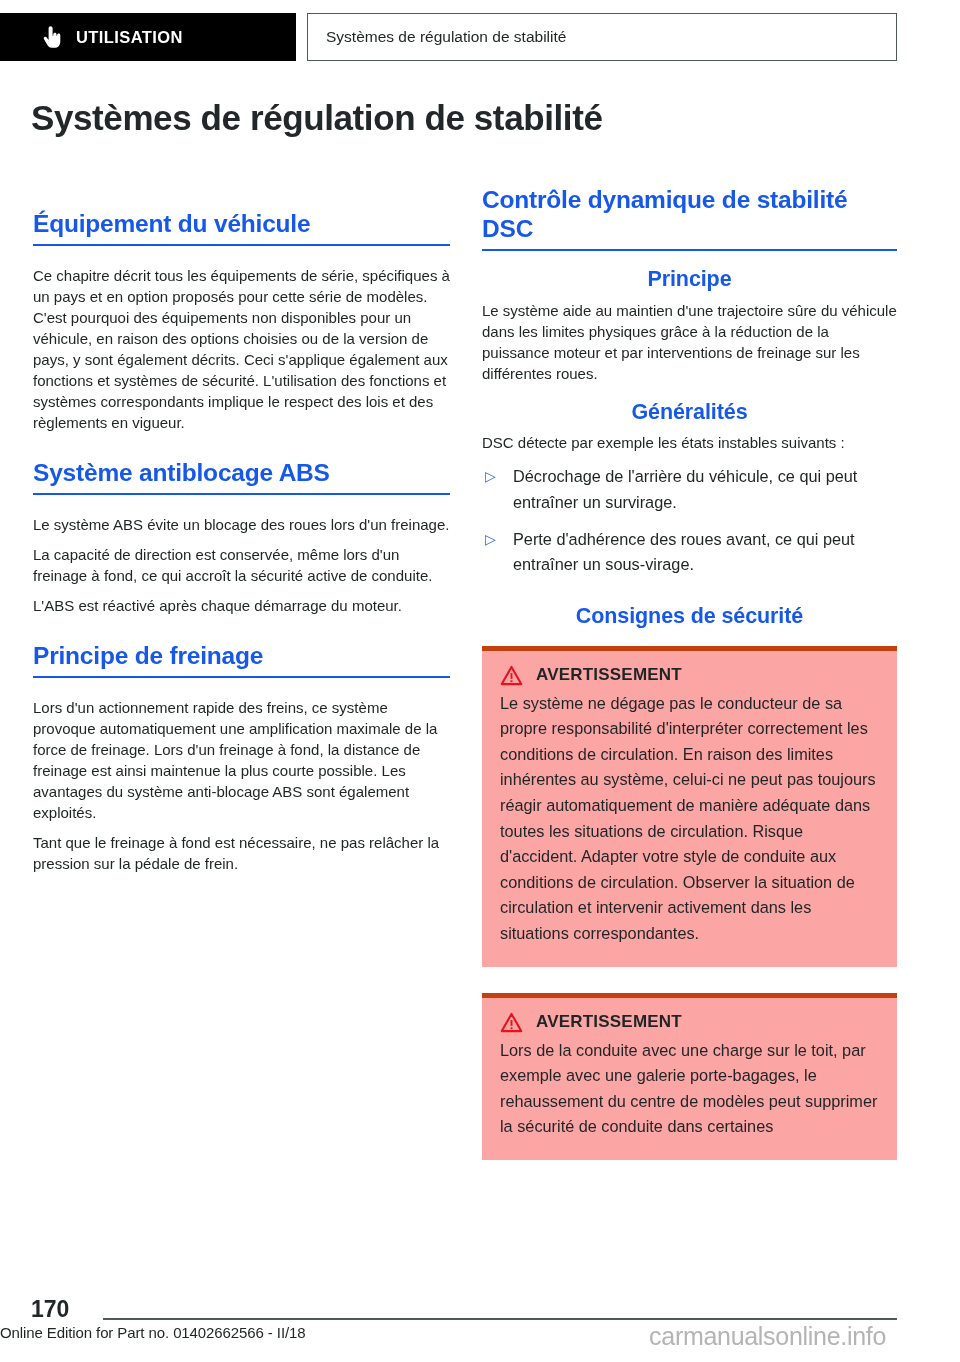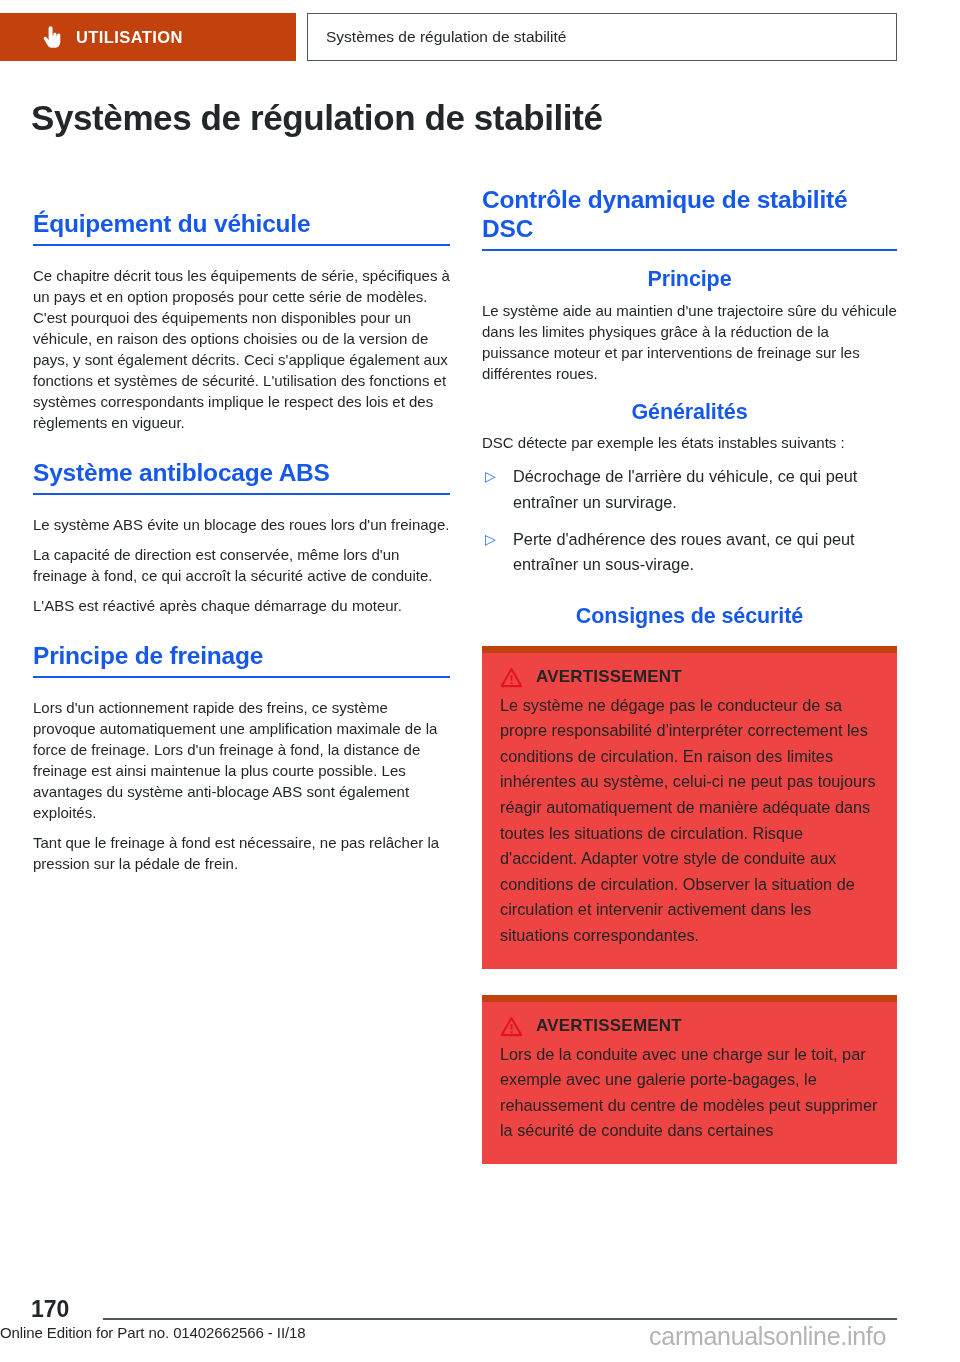--- a/index.html
+++ b/index.html
@@ -23,21 +23,21 @@
     top: 13px;
     width: 960px;
     height: 48px;
   }
   .nav-tab {
     position: absolute;
     left: 0;
     top: 0;
     width: 296px;
     height: 48px;
-    background: #c2410c;
+    background: #000000;
     display: flex;
     align-items: center;
     box-sizing: border-box;
     padding-left: 42px;
   }
   .hand-icon {
     width: 20px;
     height: 24px;
     margin-right: 14px;
     display: block;
@@ -146,22 +146,22 @@
     color: #2f6fe8;
     font-size: 14px;
     line-height: 25.6px;
     padding-left: 3px;
     box-sizing: border-box;
   }
   .bullet-text { flex: 1 1 auto; }
 
   
   .warnbox {
-    background: #ef4444;
-    border-top: 7px solid #c2410c;
+    background: #fca5a5;
+    border-top: 5px solid #c2410c;
     padding: 14px 14px 20px 18px;
     box-sizing: border-box;
   }
   .warn-head {
     display: flex;
     align-items: center;
     margin-bottom: 5px;
   }
   .warn-icon {
     width: 23px;

